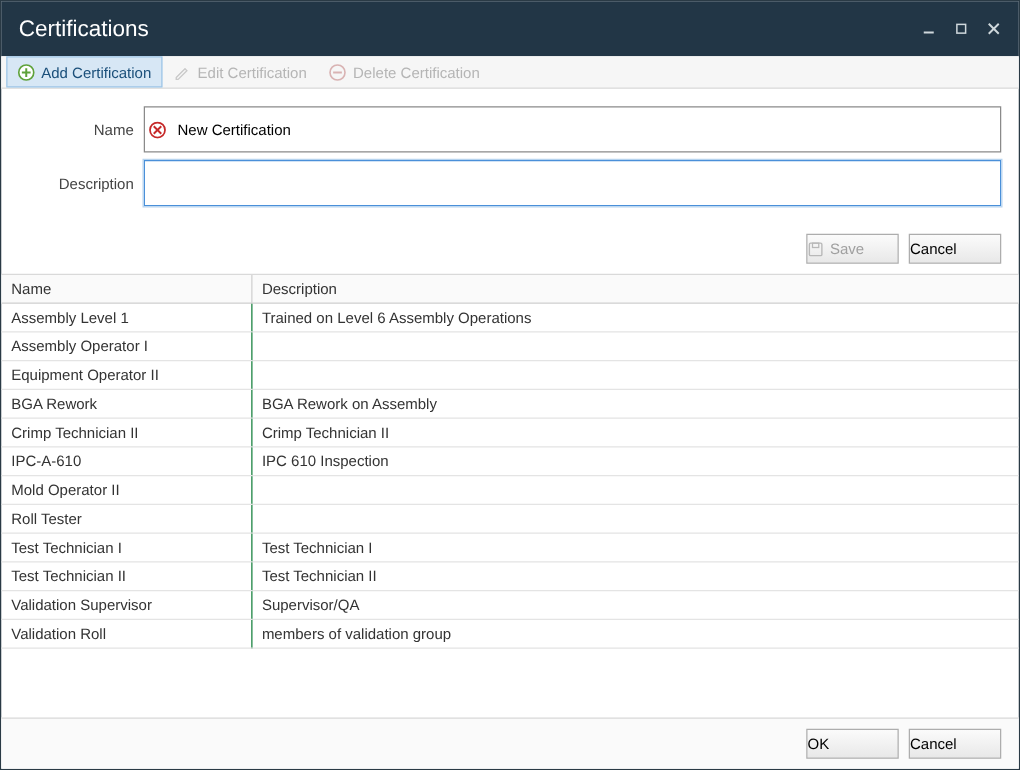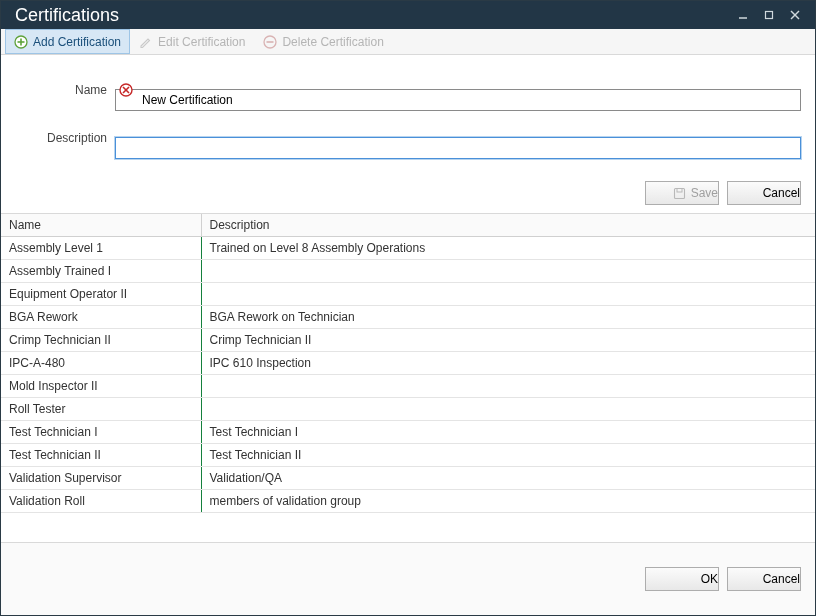--- a/index.html
+++ b/index.html
@@ -1,45 +1,45 @@
 <!DOCTYPE html>
 <html><head>
 <meta charset="utf-8">
 <style>
   * { box-sizing: border-box; margin: 0; padding: 0; }
   html, body { width: 816px; height: 616px; font-family: "Segoe UI", Tahoma, sans-serif; font-size: 12px; color: #333; background: #fff; overflow: hidden; }
   .window { width: 816px; height: 616px; display: flex; flex-direction: column; border: 1px solid #2a3a45; }
-  .titlebar { background: #223646; color: #fff; height: 28px; display: flex; align-items: center; padding: 0 14px; }
+  .titlebar { background: #223646; color: #fff; height: 44px; display: flex; align-items: center; padding: 0 14px; }
   .titlebar .title { font-size: 18px; font-weight: 400; flex: 1; }
   .win-ctrls { display: flex; gap: 14px; color: #cfd8dc; }
   .win-ctrls span { width: 12px; height: 12px; display: inline-flex; align-items: center; justify-content: center; cursor: pointer; }
   .toolbar { background: #f6f6f6; border-bottom: 1px solid #d9d9d9; height: 26px; display: flex; align-items: stretch; padding: 0 4px; gap: 0; }
   .tool-btn { display: inline-flex; align-items: center; gap: 5px; padding: 0 8px; font-size: 12px; cursor: pointer; border: 1px solid transparent; }
   .tool-btn.active { background: #d7e7f5; border: 1px solid #9ec5e6; color: #1a4f7a; }
   .tool-btn.disabled { color: #b5b5b5; cursor: default; }
   .tool-btn .ico { width: 14px; height: 14px; display: inline-flex; align-items: center; justify-content: center; }
   .form-area { padding: 14px 14px 10px 14px; }
   .form-row { display: flex; align-items: center; margin-bottom: 6px; }
   .form-row label { width: 100px; text-align: right; padding-right: 8px; color: #444; }
   .form-row .field { flex: 1; position: relative; }
-  .text-input { width: 100%; height: 22px; border: 1px solid #8a8a8a; padding: 0 6px 0 26px; font-size: 12px; font-family: inherit; background: #fff; margin-top: 20px; }
+  .text-input { width: 100%; height: 37px; border: 1px solid #8a8a8a; padding: 0 6px 0 26px; font-size: 12px; font-family: inherit; background: #fff; }
   .text-input.focused { border: 1px solid #4a90d9; outline: 1px solid #b7d4ef; }
   .err-icon { position: absolute; left: 4px; top: 50%; transform: translateY(-50%); width: 14px; height: 14px; }
   .btn-row { display: flex; justify-content: flex-end; gap: 8px; padding: 6px 14px 8px 14px; }
-  .btn { min-width: 74px; height: 24px; border: 1px solid #adadad; background: linear-gradient(#fbfbfb,#e8e8e8); font-size: 12px; font-family: inherit; cursor: pointer; display: inline-flex; align-items: center; justify-content: flex-end; gap: 5px; }
+  .btn { min-width: 74px; height: 24px; border: 1px solid #adadad; background: linear-gradient(#fbfbfb,#e8e8e8); font-size: 12px; font-family: inherit; cursor: pointer; display: inline-flex; align-items: center; justify-content: flex-start; gap: 5px; }
   .btn:disabled { color: #a0a0a0; cursor: default; }
   .btn .bico { width: 13px; height: 13px; display:inline-flex; }
   .grid { flex: 1; overflow: auto; border-top: 1px solid #d9d9d9; }
   table { width: 100%; border-collapse: collapse; table-layout: fixed; }
   th, td { text-align: left; padding: 4px 8px; height: 21px; border-bottom: 1px solid #e4e4e4; font-weight: 400; }
   th { background: #fafafa; border-bottom: 1px solid #d0d0d0; color: #333; }
   col.name-col { width: 200px; }
   td:first-child, th:first-child { border-right: 1px solid #15803d; }
   th:first-child { border-right: 1px solid #d0d0d0; }
-  .footer { border-top: 1px solid #d9d9d9; padding: 24px 14px; display: flex; justify-content: flex-end; gap: 8px; background: #fafafa; }
+  .footer { border-top: 1px solid #d9d9d9; padding: 8px 14px; display: flex; justify-content: flex-end; gap: 8px; background: #fafafa; }
 </style>
 </head>
 <body>
 
 <div class="window">
 
   <div class="titlebar">
     <div class="title">Certifications</div>
     <div class="win-ctrls">
       <span>
@@ -136,61 +136,61 @@
         </colgroup>
       <thead>
         <tr>
           <th>Name</th>
           <th>Description</th>
         </tr>
       </thead>
       <tbody id="grid-body">
           <tr>
             <td>Assembly Level 1</td>
-            <td>Trained on Level 8 Assembly Operations</td>
-          </tr>
-          <tr>
-            <td>Assembly Trained I</td>
+            <td>Trained on Level 6 Assembly Operations</td>
+          </tr>
+          <tr>
+            <td>Assembly Operator I</td>
             <td></td>
           </tr>
           <tr>
             <td>Equipment Operator II</td>
             <td></td>
           </tr>
           <tr>
             <td>BGA Rework</td>
-            <td>BGA Rework on Technician</td>
+            <td>BGA Rework on Assembly</td>
           </tr>
           <tr>
             <td>Crimp Technician II</td>
             <td>Crimp Technician II</td>
           </tr>
           <tr>
-            <td>IPC-A-480</td>
+            <td>IPC-A-610</td>
             <td>IPC 610 Inspection</td>
           </tr>
           <tr>
-            <td>Mold Inspector II</td>
+            <td>Mold Operator II</td>
             <td></td>
           </tr>
           <tr>
             <td>Roll Tester</td>
             <td></td>
           </tr>
           <tr>
             <td>Test Technician I</td>
             <td>Test Technician I</td>
           </tr>
           <tr>
             <td>Test Technician II</td>
             <td>Test Technician II</td>
           </tr>
           <tr>
             <td>Validation Supervisor</td>
-            <td>Validation/QA</td>
+            <td>Supervisor/QA</td>
           </tr>
           <tr>
             <td>Validation Roll</td>
             <td>members of validation group</td>
           </tr>
         </tbody>
     </table>
   </div>
 
   <div class="footer">

